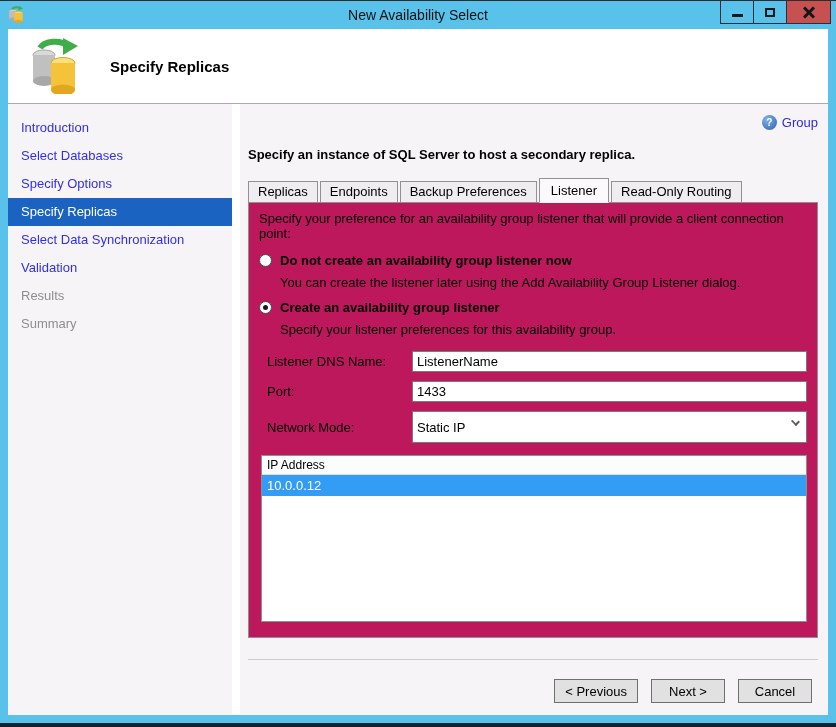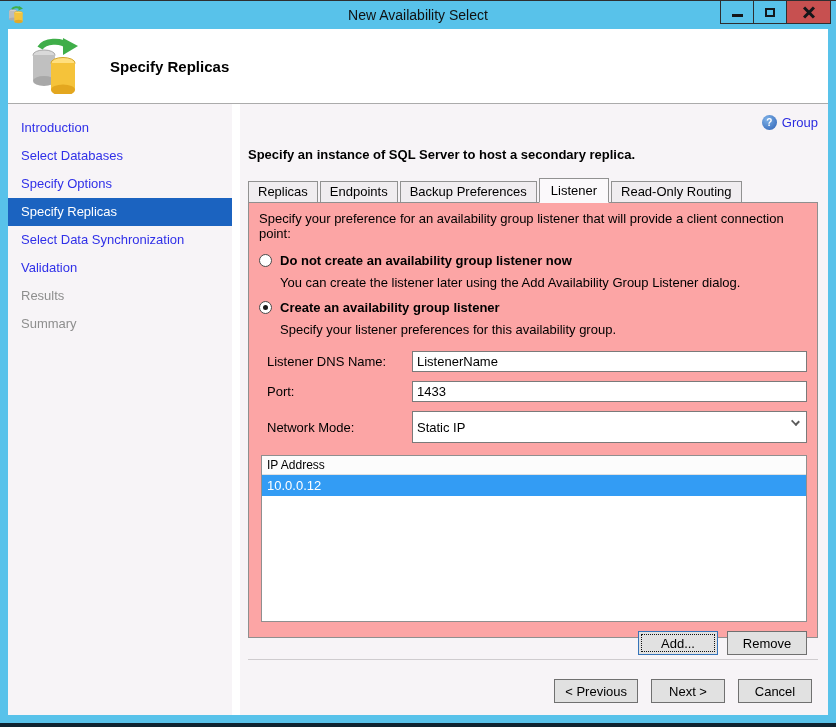--- a/index.html
+++ b/index.html
@@ -43,21 +43,21 @@
   .help-link { display:flex; align-items:center; gap:5px; color:#2a2ae0; cursor:pointer; }
   .help-icon { width:15px; height:15px; border-radius:50%; background:radial-gradient(circle at 35% 30%, #7fb2e8, #2b5fb4); color:#fff; font-size:10px; font-weight:bold; display:flex; align-items:center; justify-content:center; }
 
   .instruction { font-weight:bold; margin:15px 0 0 0; }
 
   
   .tabs { display:flex; align-items:flex-end; margin-top:15px; padding-left:0; position:relative; z-index:2; }
   .tab { background:#f0edf0; border:1px solid #919191; border-bottom:none; padding:2px 9px 3px 9px; margin-right:2px; font-size:13px; cursor:pointer; }
   .tab.active { background:#fbf9fb; padding:4px 11px 4px 11px; position:relative; top:1px; border-bottom:1px solid #fbf9fb; }
 
-  .tab-page { border:1px solid #8f8f8f; background:#fca5a5; margin-top:0; height:436px; padding:8px 10px; position:relative; z-index:1; }
+  .tab-page { border:1px solid #8f8f8f; background:#be185d; margin-top:0; height:436px; padding:8px 10px; position:relative; z-index:1; }
 
   .tab-intro { margin-bottom:12px; }
 
   .radio-row { display:flex; align-items:center; gap:8px; margin-top:10px; }
   .radio { width:13px; height:13px; border-radius:50%; border:1px solid #4a4a4a; background:#fff; position:relative; flex:0 0 auto; cursor:pointer; }
   .radio.checked::after { content:""; position:absolute; left:3px; top:3px; width:5px; height:5px; border-radius:50%; background:#1a1a1a; }
   .radio-label { font-weight:bold; cursor:pointer; }
   .radio-desc { margin:7px 0 2px 21px; }
 
   
@@ -193,24 +193,20 @@
                 <span class="chevron"></span>
               </div>
             </div>
           </div>
 
           <div class="ip-list">
             <div class="ip-header">IP Address</div>
             <div class="ip-row selected">10.0.0.12</div>
           </div>
 
-          <div class="list-btn-row">
-            <button class="btn focused">Add...</button>
-            <button class="btn">Remove</button>
-          </div>
         </div>
 
         <div class="footer-sep"></div>
         <div class="footer">
           <button class="btn wide">&lt; Previous</button>
           <button class="btn wide">Next &gt;</button>
           <button class="btn wide">Cancel</button>
         </div>
       </div>
     </div>

